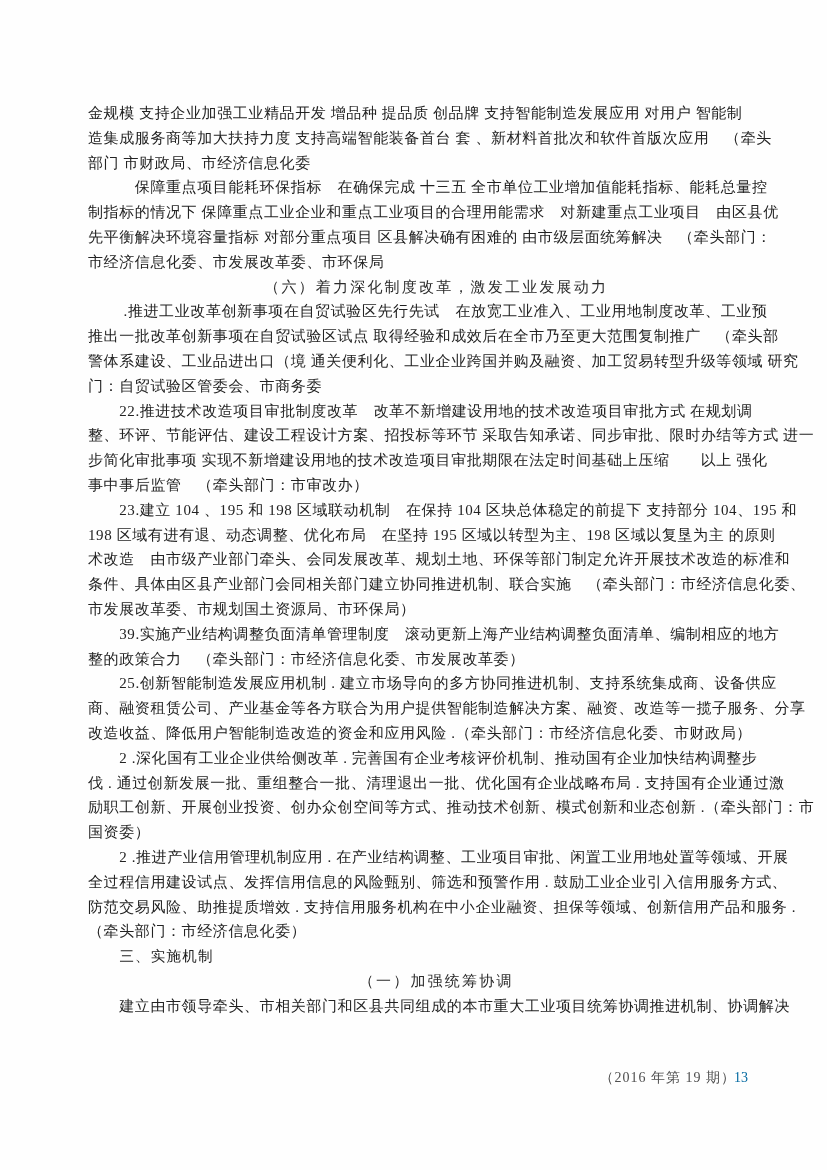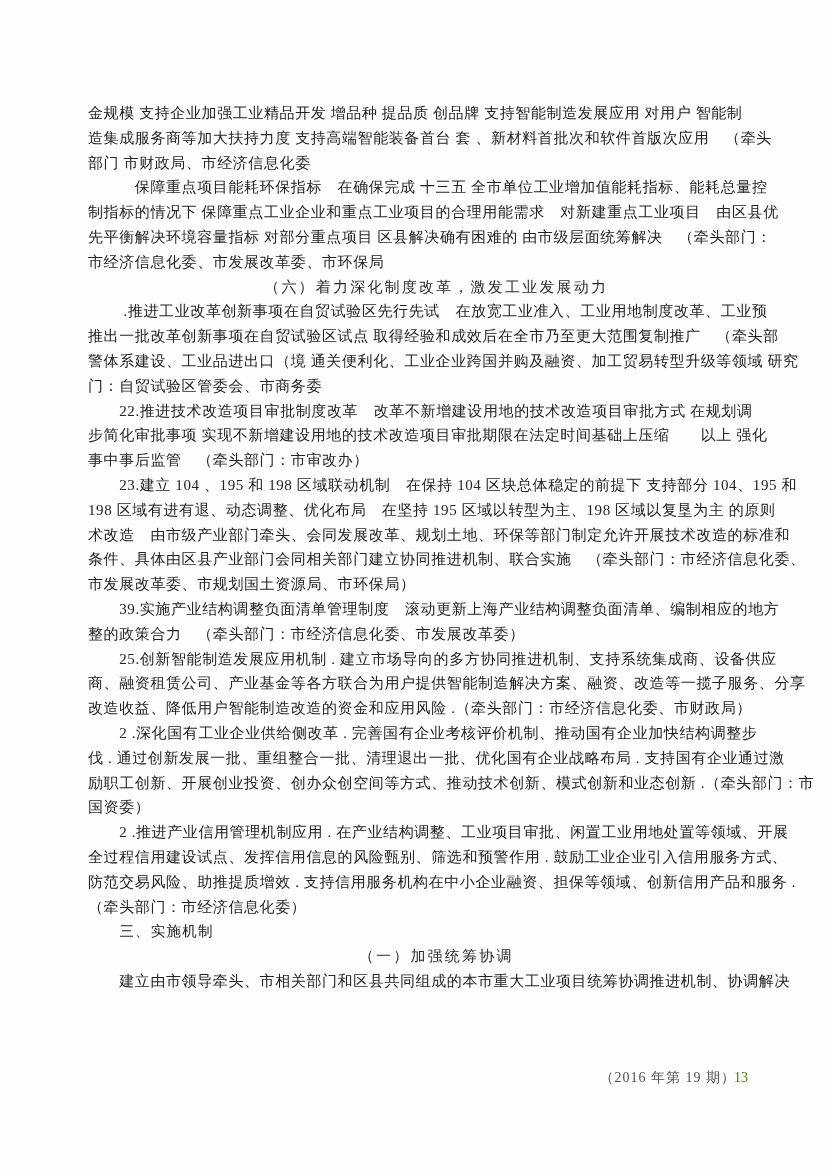--- a/index.html
+++ b/index.html
@@ -56,21 +56,21 @@
     left: 0;
     width: 100%;
     text-align: right;
     letter-spacing: 1px;
     transform: translateX(-14px);
   }
   .footer-page {
     position: absolute;
     right: 2px;
     top: 0;
-    color: #4d7c0f;
+    color: #0369a1;
   }
 </style>
 </head>
 <body>
 
 <div class="page">
   <div class="text-block">
 
   <div class="line body">金规模 支持企业加强工业精品开发 增品种 提品质 创品牌 支持智能制造发展应用 对用户 智能制</div>
       <div class="line body">造集成服务商等加大扶持力度 支持高端智能装备首台 套 、新材料首批次和软件首版次应用　（牵头</div>
@@ -78,20 +78,21 @@
       <div class="line body">　　　保障重点项目能耗环保指标　在确保完成 十三五 全市单位工业增加值能耗指标、能耗总量控</div>
       <div class="line body">制指标的情况下 保障重点工业企业和重点工业项目的合理用能需求　对新建重点工业项目　由区县优</div>
       <div class="line body">先平衡解决环境容量指标 对部分重点项目 区县解决确有困难的 由市级层面统筹解决　（牵头部门：</div>
       <div class="line body">市经济信息化委、市发展改革委、市环保局</div>
       <div class="line kai">　　（六）着力深化制度改革，激发工业发展动力</div>
       <div class="line body">　　 .推进工业改革创新事项在自贸试验区先行先试　在放宽工业准入、工业用地制度改革、工业预</div>
       <div class="line body">推出一批改革创新事项在自贸试验区试点 取得经验和成效后在全市乃至更大范围复制推广　（牵头部</div>
       <div class="line body">警体系建设、工业品进出口（境 通关便利化、工业企业跨国并购及融资、加工贸易转型升级等领域 研究</div>
       <div class="line body">门：自贸试验区管委会、市商务委</div>
       <div class="line body">　　22.推进技术改造项目审批制度改革　改革不新增建设用地的技术改造项目审批方式 在规划调</div>
+      <div class="line body">整、环评、节能评估、建设工程设计方案、招投标等环节 采取告知承诺、同步审批、限时办结等方式 进一</div>
       <div class="line body">步简化审批事项 实现不新增建设用地的技术改造项目审批期限在法定时间基础上压缩　　以上 强化</div>
       <div class="line body">事中事后监管　（牵头部门：市审改办）</div>
       <div class="line body">　　23.建立 104 、195 和 198 区域联动机制　在保持 104 区块总体稳定的前提下 支持部分 104、195 和</div>
       <div class="line body">198 区域有进有退、动态调整、优化布局　在坚持 195 区域以转型为主、198 区域以复垦为主 的原则</div>
       <div class="line body">术改造　由市级产业部门牵头、会同发展改革、规划土地、环保等部门制定允许开展技术改造的标准和</div>
       <div class="line body">条件、具体由区县产业部门会同相关部门建立协同推进机制、联合实施　（牵头部门：市经济信息化委、</div>
       <div class="line body">市发展改革委、市规划国土资源局、市环保局）</div>
       <div class="line body">　　39.实施产业结构调整负面清单管理制度　滚动更新上海产业结构调整负面清单、编制相应的地方</div>
       <div class="line body">整的政策合力　（牵头部门：市经济信息化委、市发展改革委）</div>
       <div class="line body">　　25.创新智能制造发展应用机制 . 建立市场导向的多方协同推进机制、支持系统集成商、设备供应</div>

